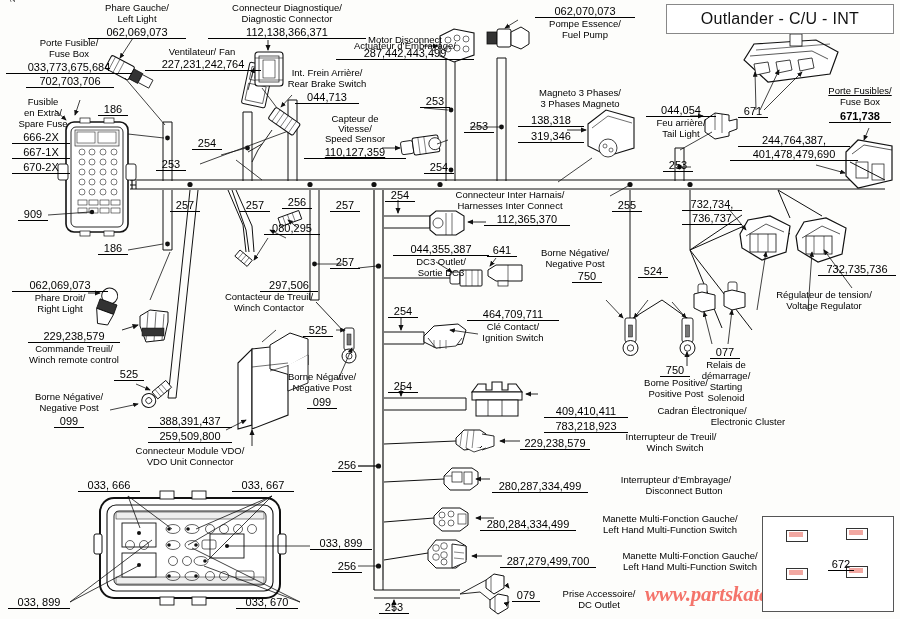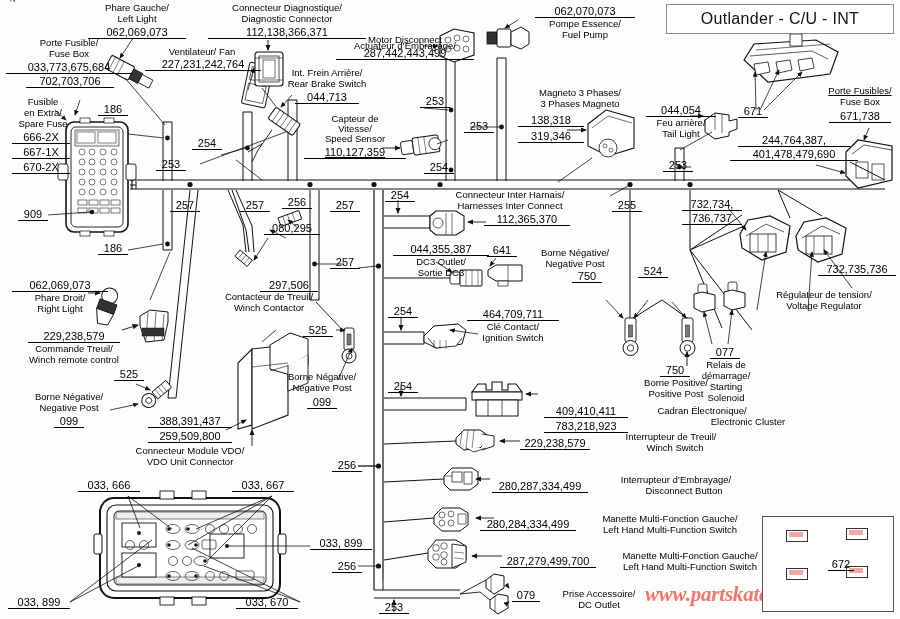--- a/index.html
+++ b/index.html
@@ -720,21 +720,21 @@
   <div class="num" style="left:518px; top:130px; width:66px;">319,346</div>
 
   <div class="num" style="left:646px; top:104px; width:70px;">044,054</div>
   <div class="lbl" style="left:638px; top:118px; width:86px;">Feu arrière/</div>
   <div class="lbl" style="left:638px; top:129px; width:86px;">Tail Light</div>
 
   <div class="num" style="left:738px; top:105px; width:30px;">671</div>
 
   <div class="lbl" style="left:820px; top:86px; width:80px;text-decoration:underline;">Porte Fusibles/</div>
   <div class="lbl" style="left:820px; top:97px; width:80px;">Fuse Box</div>
-  <div class="num" style="left:829px; top:110px; width:62px;">671,738</div>
+  <div class="num" style="left:829px; top:110px; width:62px;font-weight:bold;">671,738</div>
 
   <div class="num" style="left:738px; top:134px; width:112px;">244,764,387,</div>
   <div class="num" style="left:730px; top:148px; width:128px;">401,478,479,690</div>
 
   <div class="lbl" style="left:8px; top:97px; width:70px;">Fusible</div>
   <div class="lbl" style="left:4px; top:108px; width:78px;">en Extra/</div>
   <div class="lbl" style="left:4px; top:119px; width:78px;">Spare Fuse</div>
   <div class="num" style="left:12px; top:131px; width:58px;">666-2X</div>
   <div class="num" style="left:12px; top:146px; width:58px;">667-1X</div>
   <div class="num" style="left:12px; top:161px; width:58px;">670-2X</div>

